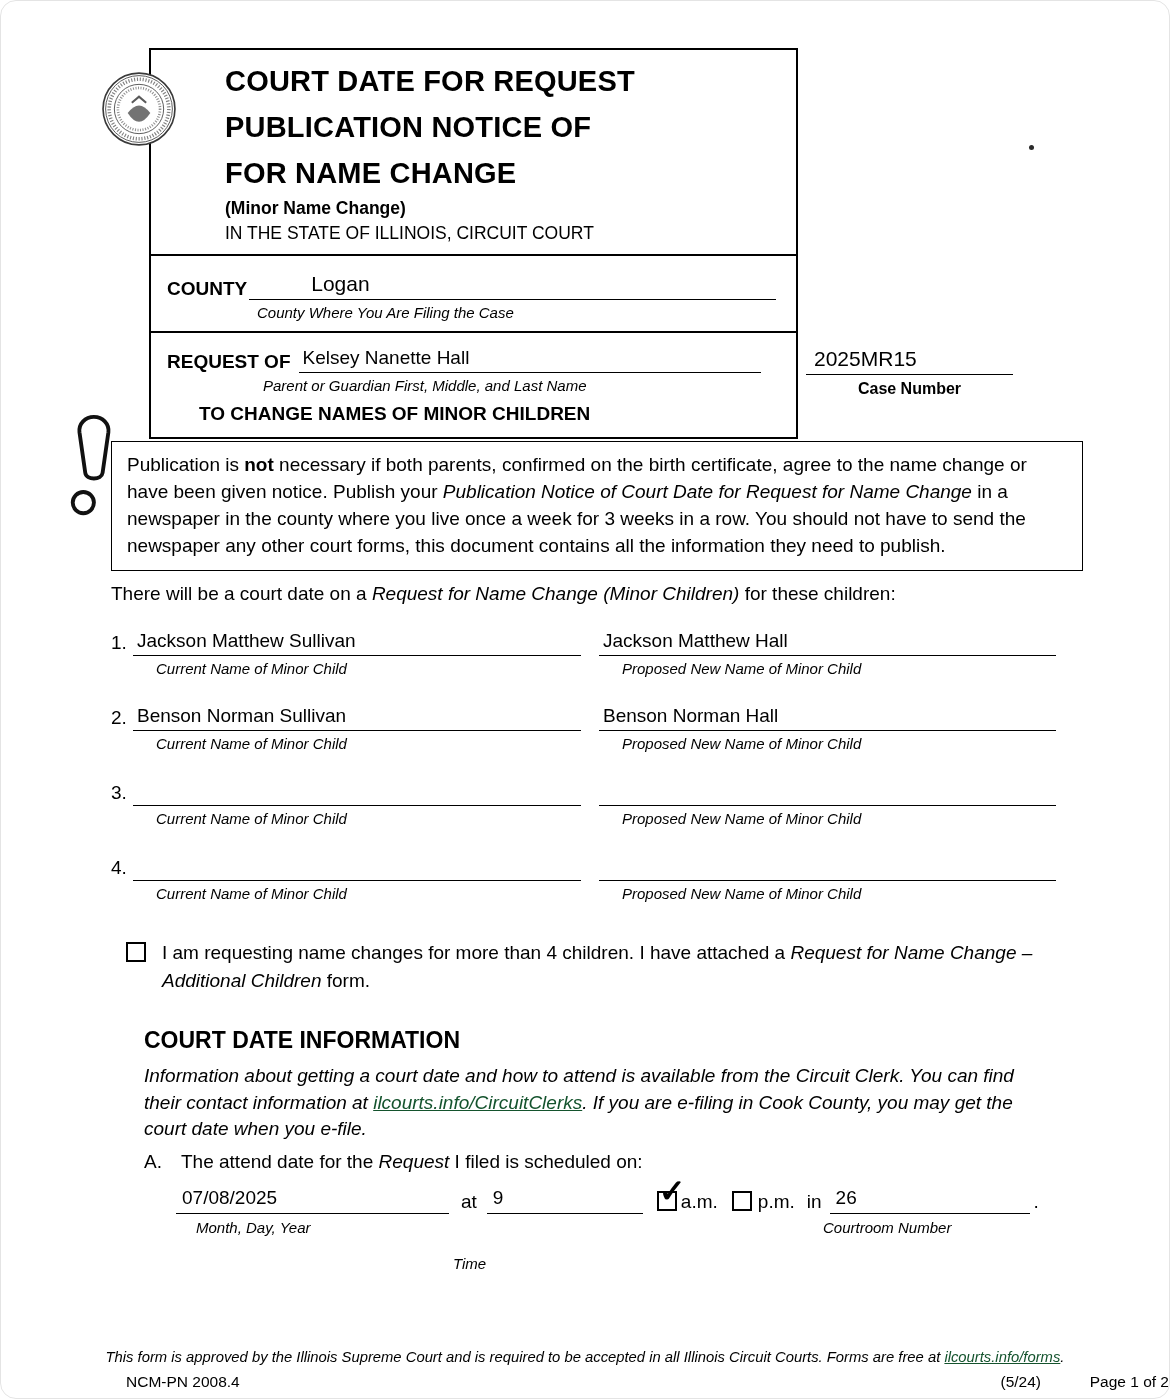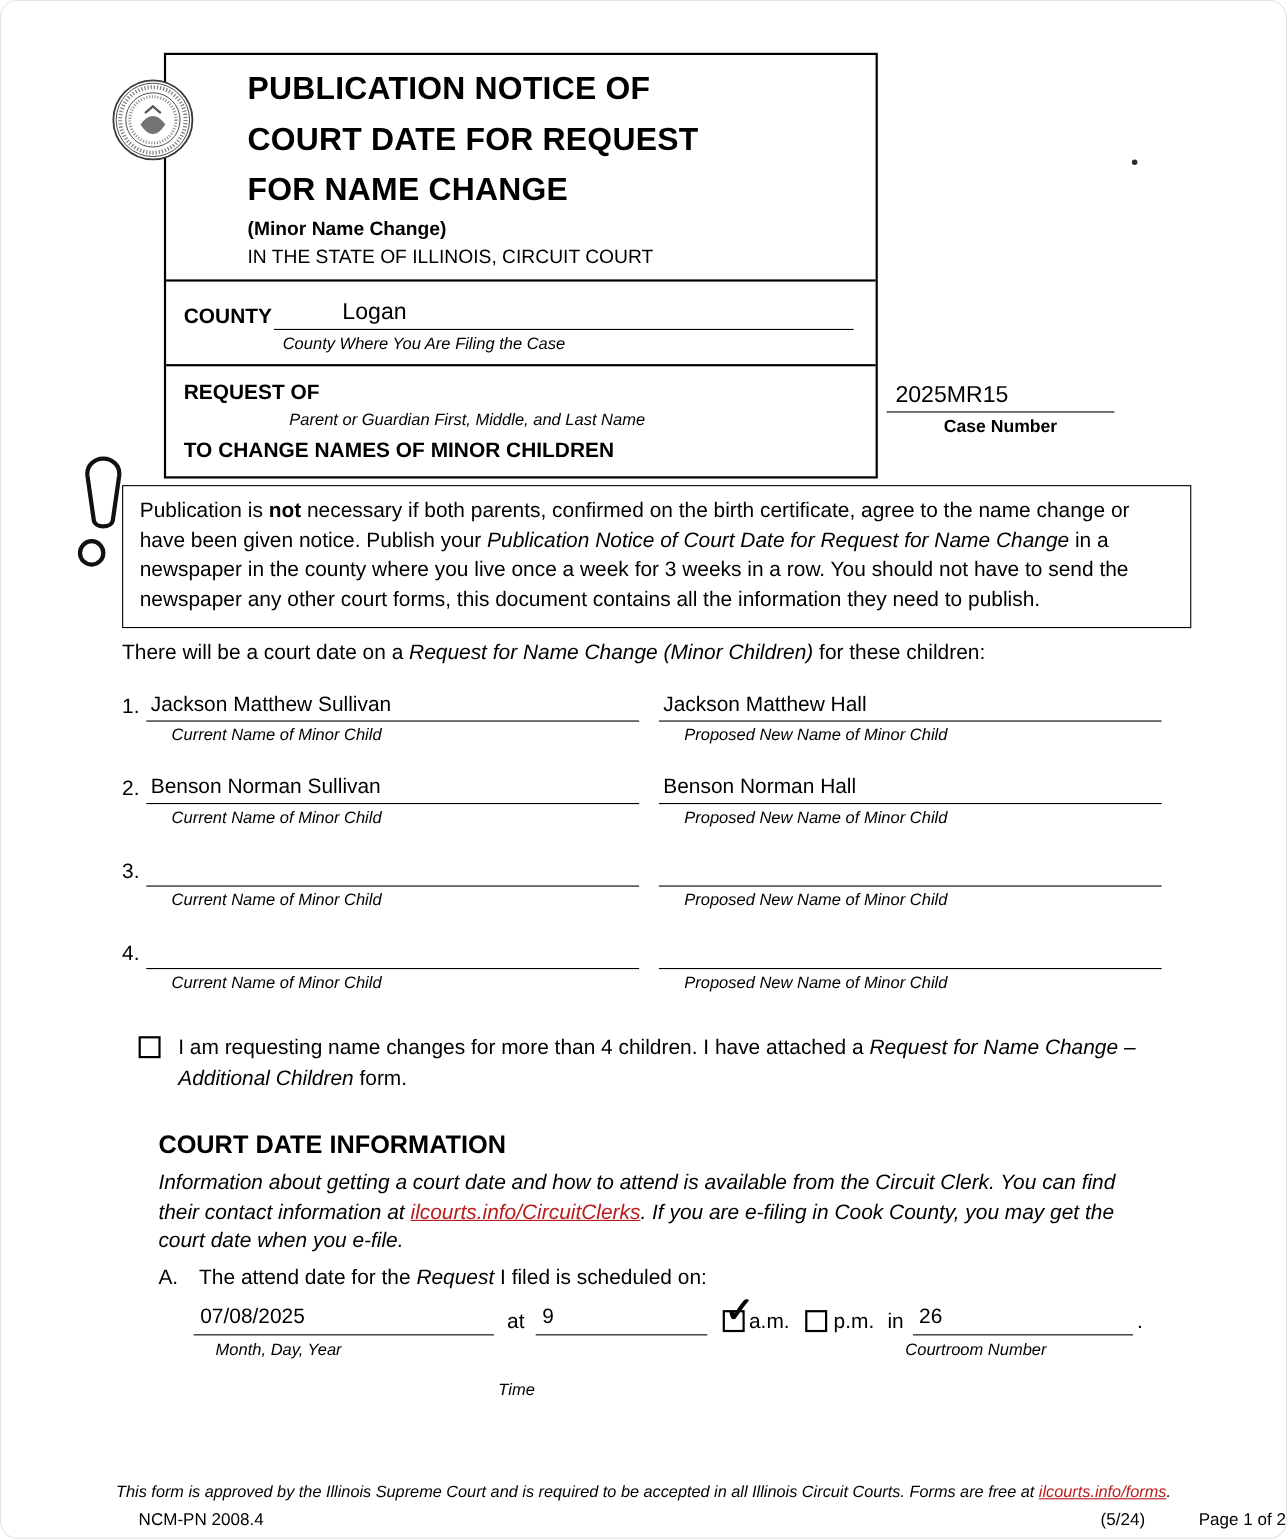--- a/index.html
+++ b/index.html
@@ -28,21 +28,21 @@
   .county-fill { flex:1; border-bottom:1.5px solid #000; margin-left:2px; height:28px; }
   .county-value { font-size:21px; padding-left:62px; }
   .county-hint { margin:4px 0 0 90px; }
 
   .request-section { border-top:2px solid #000; padding:14px 20px 12px 16px; }
   .request-row { display:flex; align-items:flex-end; }
   .request-label { font-size:19px; font-weight:700; white-space:nowrap; }
   .request-fill { width:462px; border-bottom:1.5px solid #000; margin-left:8px; height:26px; font-size:19px; }
   .request-fill span { padding-left:4px; }
   .request-hint { margin:4px 0 0 96px; }
-  .to-change { font-size:19px; font-weight:700; margin-top:9px; }
+  .to-change { font-size:19px; font-weight:700; margin-top:9px;margin-left:32px; }
 
   .case-block { position:absolute; left:805px; top:346px; width:207px; }
   .case-fill { border-bottom:1.5px solid #000; font-size:21px; padding:0 0 3px 8px; }
   .case-label { font-size:16px; font-weight:700; text-align:center; margin-top:5px; }
 
   .stray-dot { position:absolute; left:1028px; top:144px; width:5px; height:5px; border-radius:50%; background:#2a2a2a; }
 
   
   .warning-icon { position:absolute; left:62px; top:412px; width:58px; height:106px; z-index:2; }
   .notice-box { position:absolute; left:110px; top:440px; width:972px; border:1.5px solid #000; padding:9px 16px 11px 15px; background:#fff; }
@@ -62,21 +62,21 @@
 
   
   .checkbox { display:inline-block; width:20px; height:20px; border:2px solid #000; background:#fff; }
   .more-children { position:absolute; left:125px; top:938px; display:flex; }
   .more-children .checkbox { margin-top:3px; flex:none; }
   .more-children-text { font-size:19px; line-height:28px; margin-left:16px; width:880px; }
 
   
   .cdi-heading { position:absolute; left:143px; top:1026px; font-size:23px; font-weight:700; }
   .cdi-info { position:absolute; left:143px; top:1062px; width:905px; font-size:19px; line-height:26.5px; font-style:italic; }
-  .doc-link { color:#b91c1c; text-decoration:underline; cursor:pointer; }
+  .doc-link { color:#14532d; text-decoration:underline; cursor:pointer; }
   .cdi-item { position:absolute; left:143px; top:1150px; font-size:19px; display:flex; }
   .item-letter { width:37px; flex:none; }
 
   .date-row { position:absolute; left:175px; top:1186px; display:flex; align-items:flex-end; font-size:19px; }
   .fill { border-bottom:1.5px solid #000; height:27px; display:inline-block; }
   .fill > span { padding-left:6px; font-size:19px; }
   .date-fill { width:273px; }
   .lbl-at { margin-left:12px; margin-bottom:1px; }
   .time-fill { width:156px; margin-left:10px; }
   .cb-wrap { position:relative; width:20px; height:20px; margin:0 0 3px 14px; flex:none; }
@@ -110,39 +110,40 @@
     <circle cx="37" cy="37" r="29" fill="none" stroke="#555" stroke-width="3.5" stroke-dasharray="1.1 1.7" opacity="0.75"></circle>
     <circle cx="37" cy="37" r="24" fill="none" stroke="#3a3a3a" stroke-width="0.8"></circle>
     <circle cx="37" cy="37" r="20.5" fill="none" stroke="#555" stroke-width="2.6" stroke-dasharray="1 1.5" opacity="0.65"></circle>
     <path d="M26 41 q11 -15 22 0 q-5.5 8.5 -11 8.5 q-5.5 0 -11 -8.5 Z" fill="#5a5a5a" opacity="0.85"></path>
     <path d="M30 31 l7 -6 l7 6" fill="none" stroke="#5a5a5a" stroke-width="2"></path>
   </svg>
 
   <div class="header-box">
     <div class="title-section">
       <div class="form-title">
+        <div>COURT DATE FOR REQUEST</div>
         <div>PUBLICATION NOTICE OF</div>
-        <div>COURT DATE FOR REQUEST</div>
         <div>FOR NAME CHANGE</div>
       </div>
       <div class="form-subtitle">(Minor Name Change)</div>
       <div class="jurisdiction">IN THE STATE OF ILLINOIS, CIRCUIT COURT</div>
     </div>
 
     <div class="county-section">
       <div class="county-row">
         <span class="county-label">COUNTY</span>
         <span class="county-fill"><span class="county-value">Logan</span></span>
       </div>
       <div class="county-hint field-hint">County Where You Are Filing the Case</div>
     </div>
 
     <div class="request-section">
       <div class="request-row">
         <span class="request-label">REQUEST OF</span>
+        <span class="request-fill"><span>Kelsey Nanette Hall</span></span>
       </div>
       <div class="request-hint field-hint">Parent or Guardian First, Middle, and Last Name</div>
       <div class="to-change">TO CHANGE NAMES OF MINOR CHILDREN</div>
     </div>
   </div>
 
   <div class="case-block">
     <div class="case-fill"><span>2025MR15</span></div>
     <div class="case-label">Case Number</div>
   </div>

